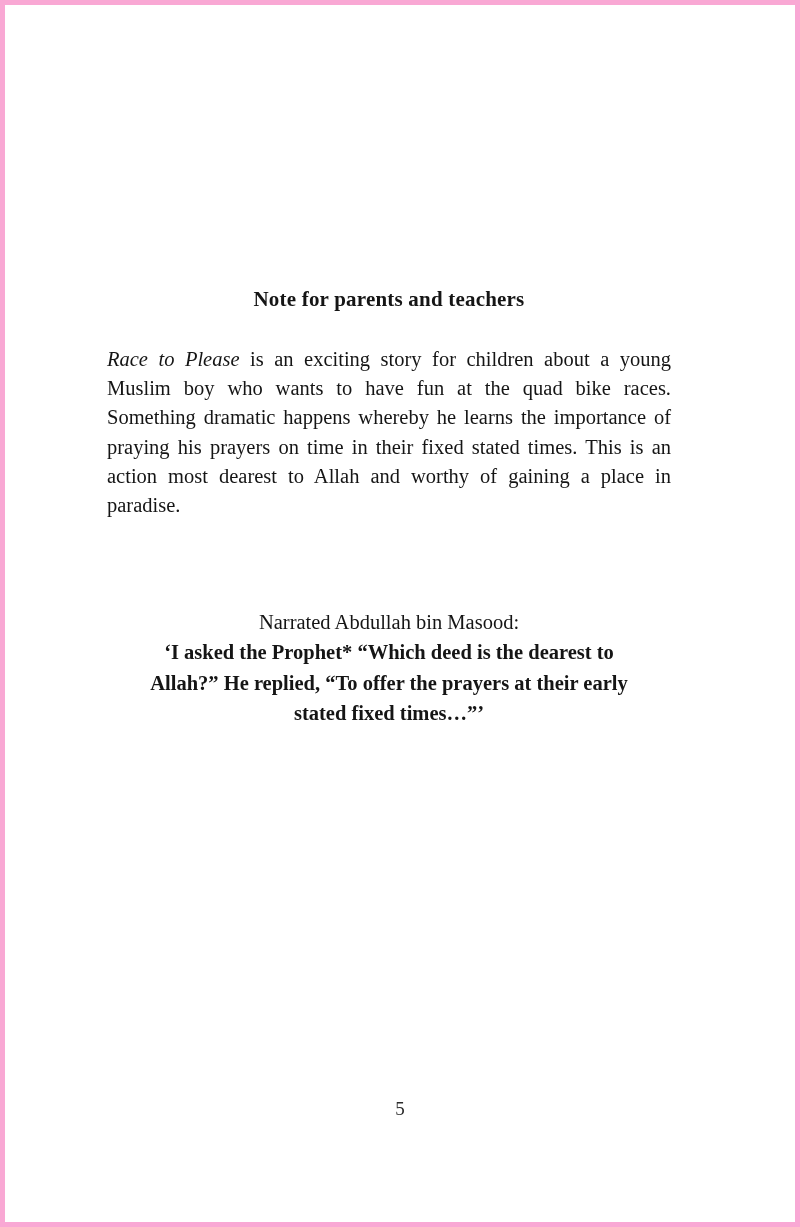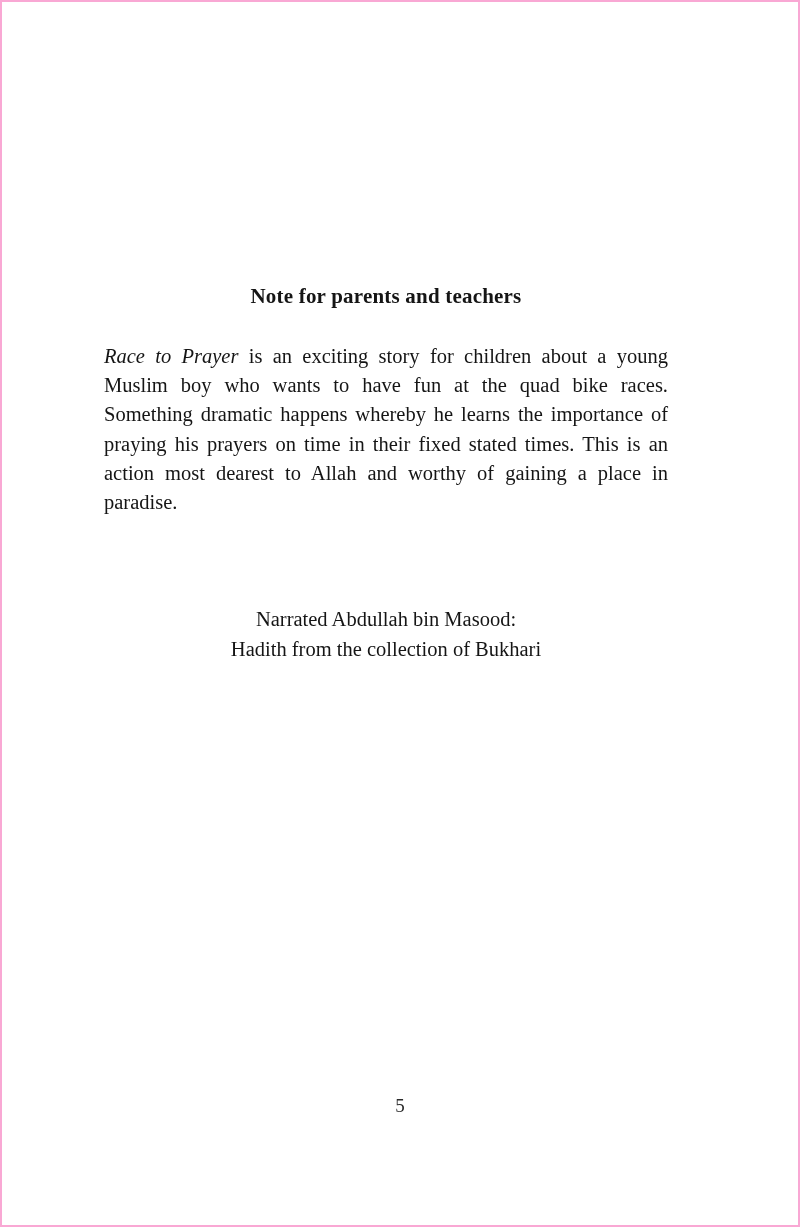--- a/index.html
+++ b/index.html
@@ -9,21 +9,21 @@
     background: #ffffff;
   }
 
   .page {
     position: relative;
     width: 800px;
     height: 1227px;
     margin: 0 auto;
     background: #ffffff;
     box-sizing: border-box;
-    border: 2px solid #f9a8d4;
+    border: 5px solid #f9a8d4;
     overflow: hidden;
     font-family: "Liberation Serif", "DejaVu Serif", serif;
     color: #151515;
   }
 
   .content {
     position: absolute;
     left: 102px;
     top: 0;
     width: 564px;
@@ -106,25 +106,25 @@
 </style>
 </head>
 <body>
 
 <div class="page">
 
   <div class="content">
 
     <h2 class="section-heading">Note for parents and teachers</h2>
 
-    <p class="body-copy first"><em class="title-italic">Race to Prayer</em><span> is an exciting story for children about a young Muslim boy who wants to have fun at the quad bike races. Something dramatic happens whereby he learns the importance of praying his prayers on time in their fixed stated times. This is an action most dearest to Allah and worthy of gaining a place in paradise.</span></p>
+    <p class="body-copy first"><em class="title-italic">Race to Please</em><span> is an exciting story for children about a young Muslim boy who wants to have fun at the quad bike races. Something dramatic happens whereby he learns the importance of praying his prayers on time in their fixed stated times. This is an action most dearest to Allah and worthy of gaining a place in paradise.</span></p>
 
 
     <div class="hadith-block">
       <p class="hadith-narrator">Narrated Abdullah bin Masood:</p>
-      <p class="hadith-source">Hadith from the collection of Bukhari</p>
+      <p class="hadith-quote">‘I asked the Prophet* “Which deed is the dearest to Allah?” He replied, “To offer the prayers at their early stated fixed times…”’</p>
     </div>
 
   </div>
 
   <div class="folio">5</div>
 
 </div>
 
 </body></html>

